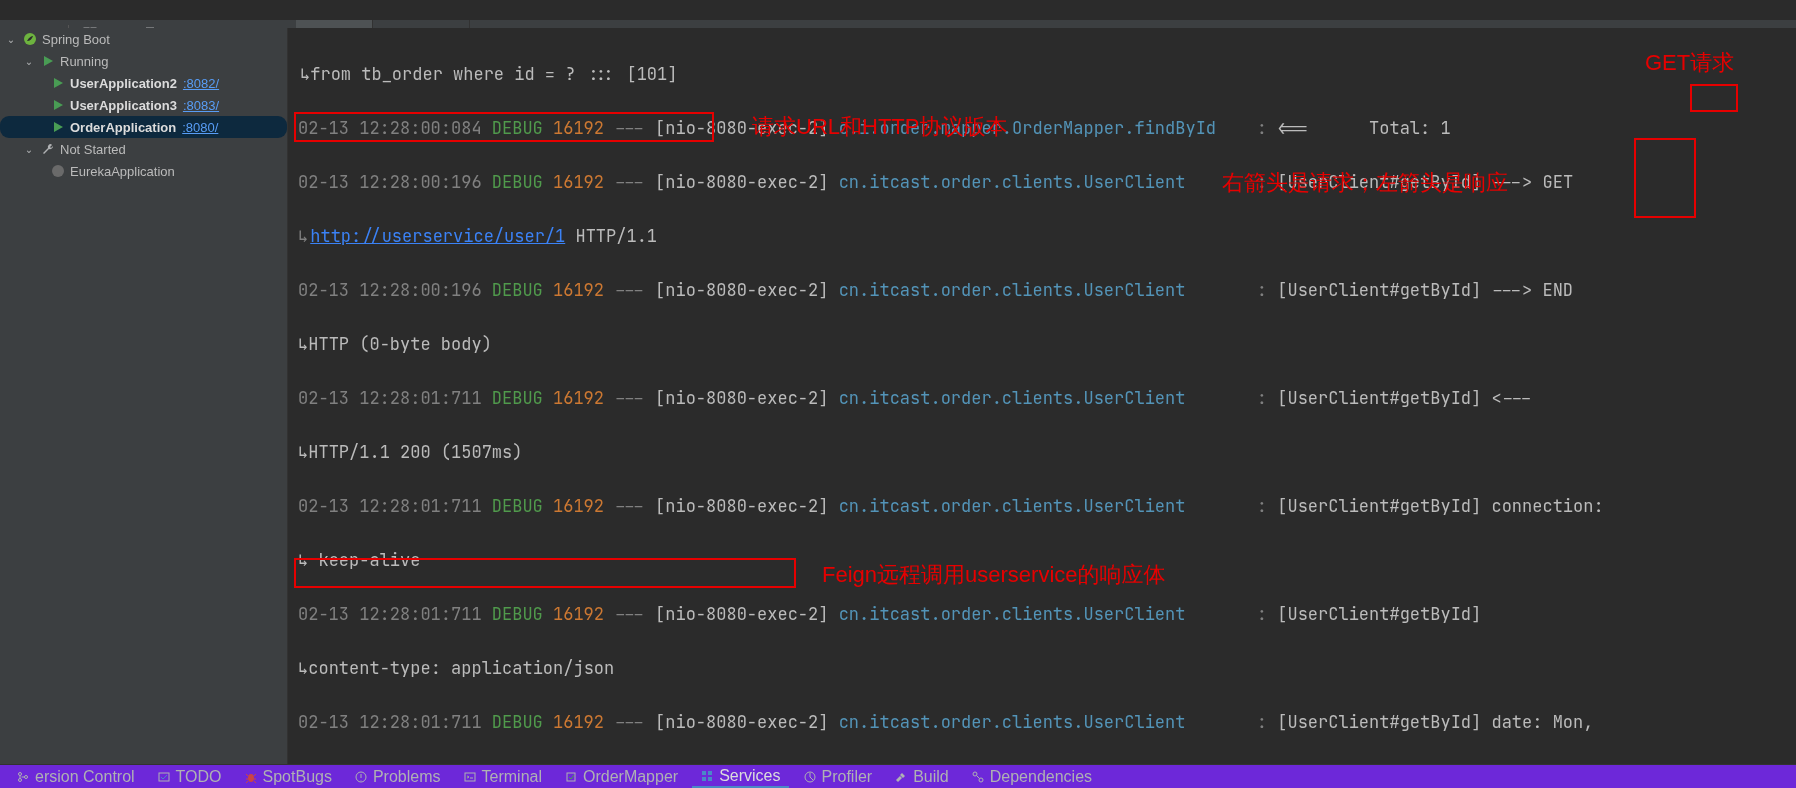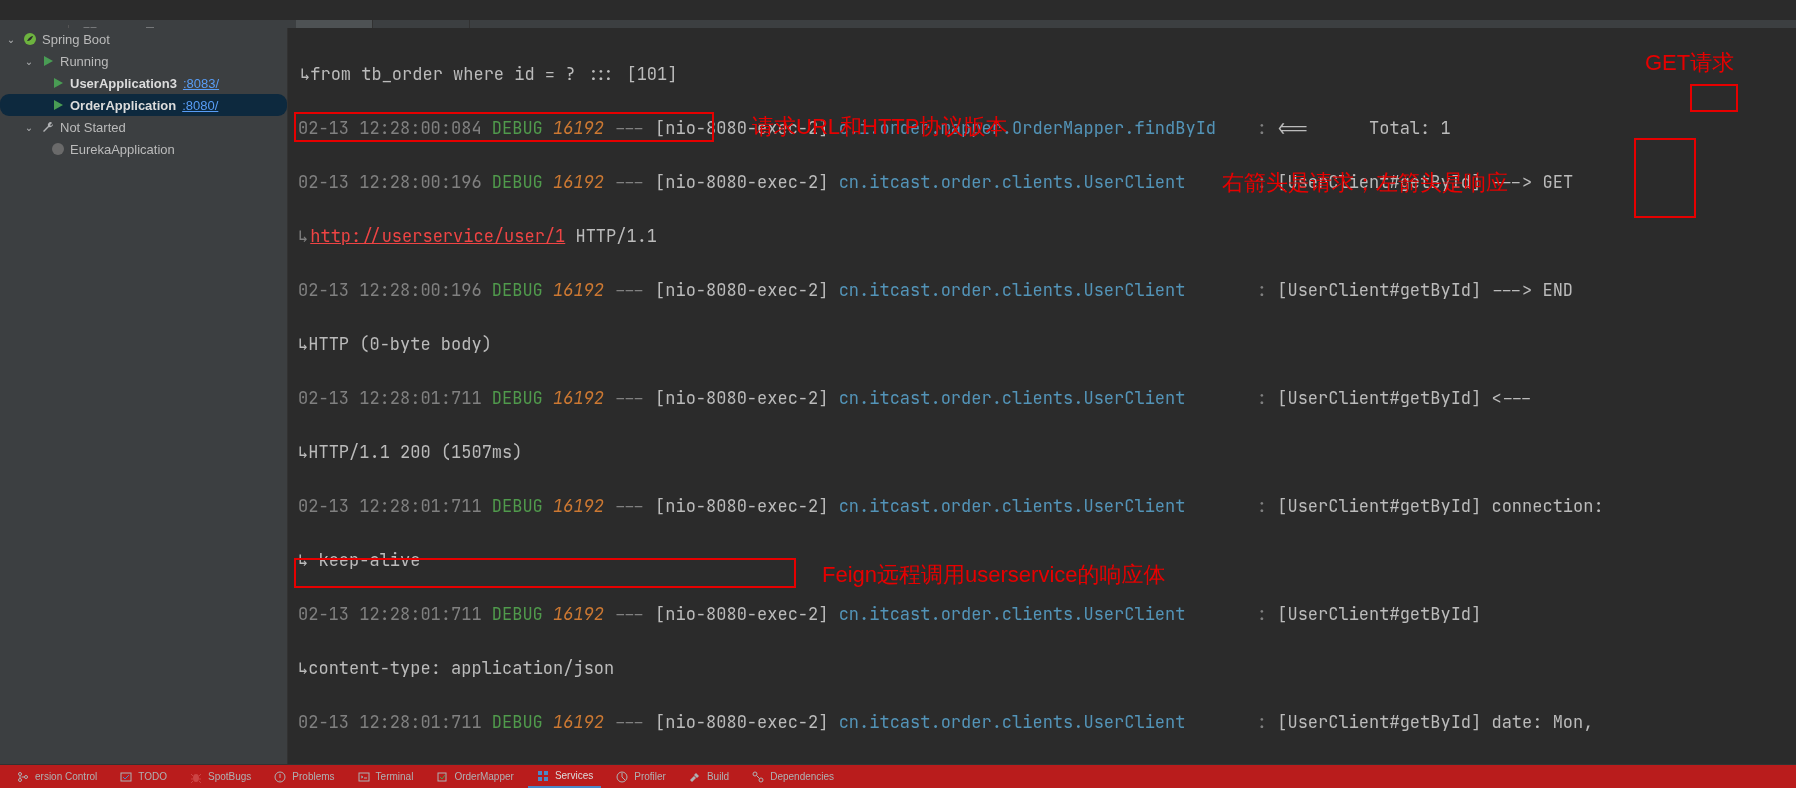--- a/index.html
+++ b/index.html
@@ -82,45 +82,45 @@
   font-family: "JetBrains Mono","Consolas",monospace;
   font-size:17px;
   line-height:27px;
   padding:6px 10px;
   overflow:hidden;
   white-space:pre;
 }
 .console-area .line { display:block; }
 .log-grey { color:#808080; }
 .log-debug { color:#509a4c; }
-.log-pid { color:#cc7832;font-style:italic; }
+.log-pid { color:#cc7832; }
 .log-thread { color:#bbbbbb; }
 .log-class1 { color:#5394b8; }
 .log-class2 { color:#5394b8; }
 .log-sep { color:#808080; }
 .log-msg { color:#bbbbbb; }
-.log-link { color:#ef4444; text-decoration:underline; }
+.log-link { color:#3b82f6; text-decoration:underline; }
 .cont-arrow { color:#808080; margin-right:2px; }
 
 
 .red-box { position:absolute; border:2px solid #e60000; pointer-events:none; }
 .red-text { position:absolute; color:#e60000; font-family:"Microsoft YaHei","SimSun",sans-serif; font-size:22px; pointer-events:none; }
 
 
 .status-bar {
   position:absolute;
   left:0; right:0; bottom:0;
   height:24px;
-  background:#b91c1c;
+  background:#6d28d9;
   border-top:1px solid #323232;
   display:flex;
   align-items:center;
   padding:0 8px;
   gap:6px;
-  font-size:10px;
+  font-size:16px;
 }
 .status-item {
   display:flex;
   align-items:center;
   gap:5px;
   padding:0 8px;
   color:#afb1b3;
   cursor:pointer;
   height:100%;
 }
@@ -211,20 +211,30 @@
     <span class="pad" style="width:14px"></span>
     <span class="tree-arrow">⌄</span>
     <span class="tree-icon play-icon">
         <svg width="12" height="12" viewBox="0 0 12 12">
           <path d="M2 1l9 5-9 5z" fill="#499c54"></path>
         </svg>
       </span>
     <span class="tree-label">Running</span>
   </div>
 
+  <div class="tree-row">
+    <span class="pad" style="width:42px"></span>
+    <span class="tree-icon play-icon">
+        <svg width="12" height="12" viewBox="0 0 12 12">
+          <path d="M2 1l9 5-9 5z" fill="#499c54"></path>
+        </svg>
+      </span>
+    <span class="tree-label bold">UserApplication2</span>
+    <span class="port-link">:8082/</span>
+  </div>
   <div class="tree-row">
     <span class="pad" style="width:42px"></span>
     <span class="tree-icon play-icon">
         <svg width="12" height="12" viewBox="0 0 12 12">
           <path d="M2 1l9 5-9 5z" fill="#499c54"></path>
         </svg>
       </span>
     <span class="tree-label bold">UserApplication3</span>
     <span class="port-link">:8083/</span>
   </div>

